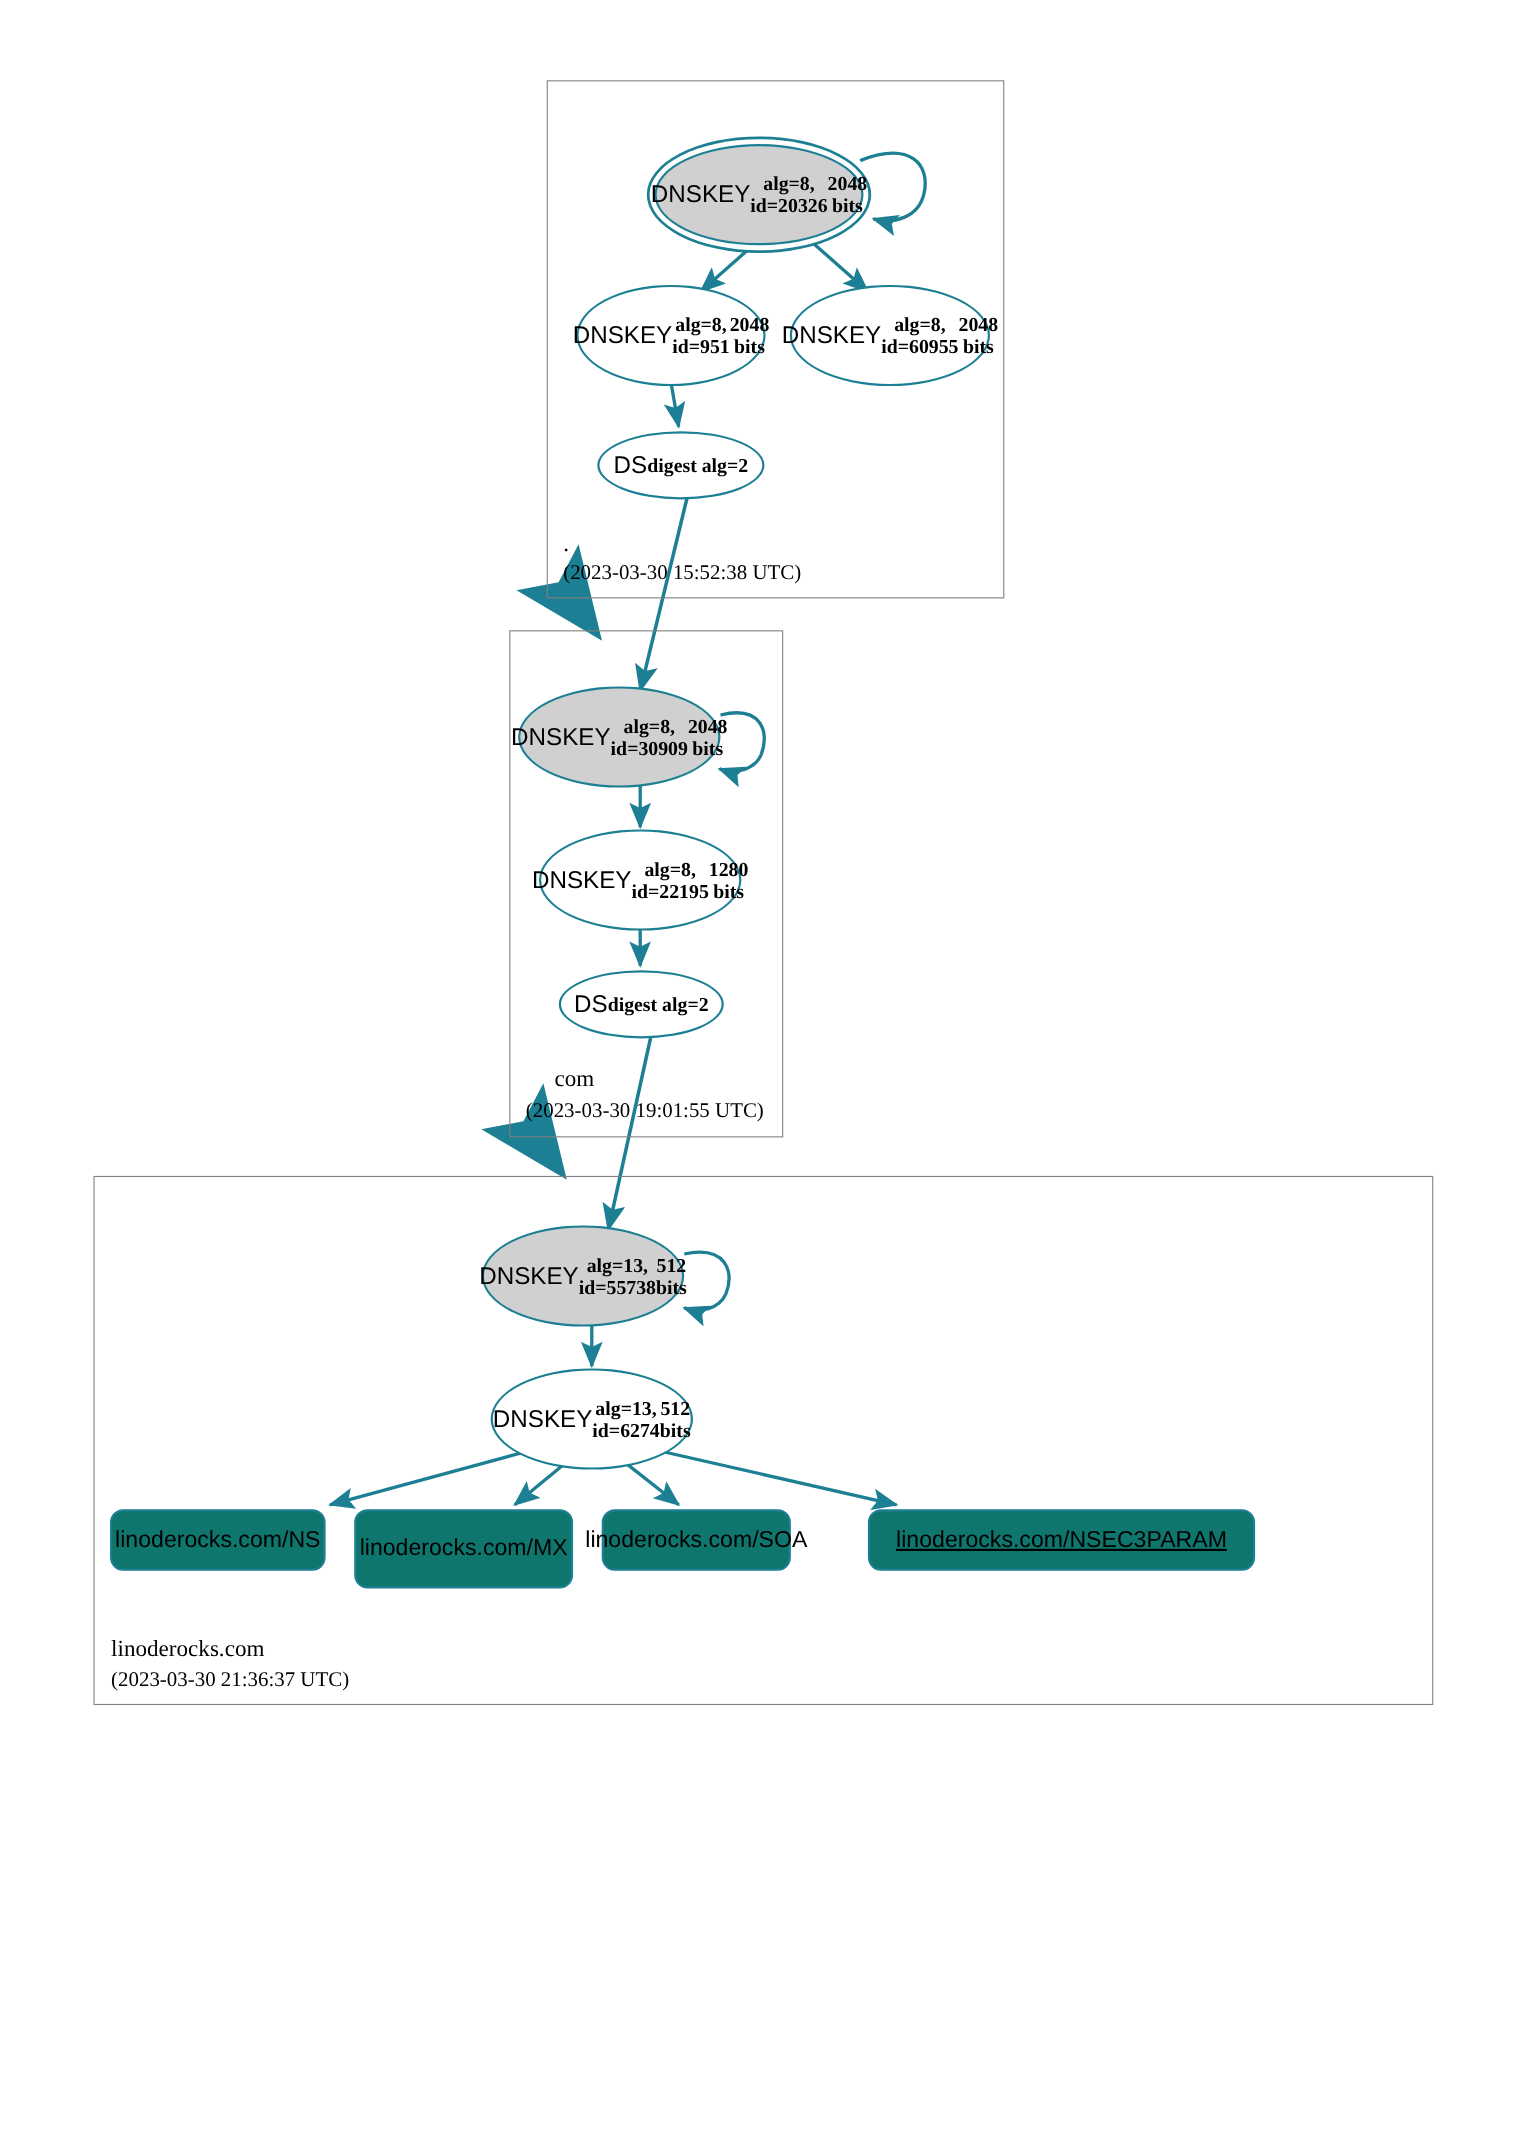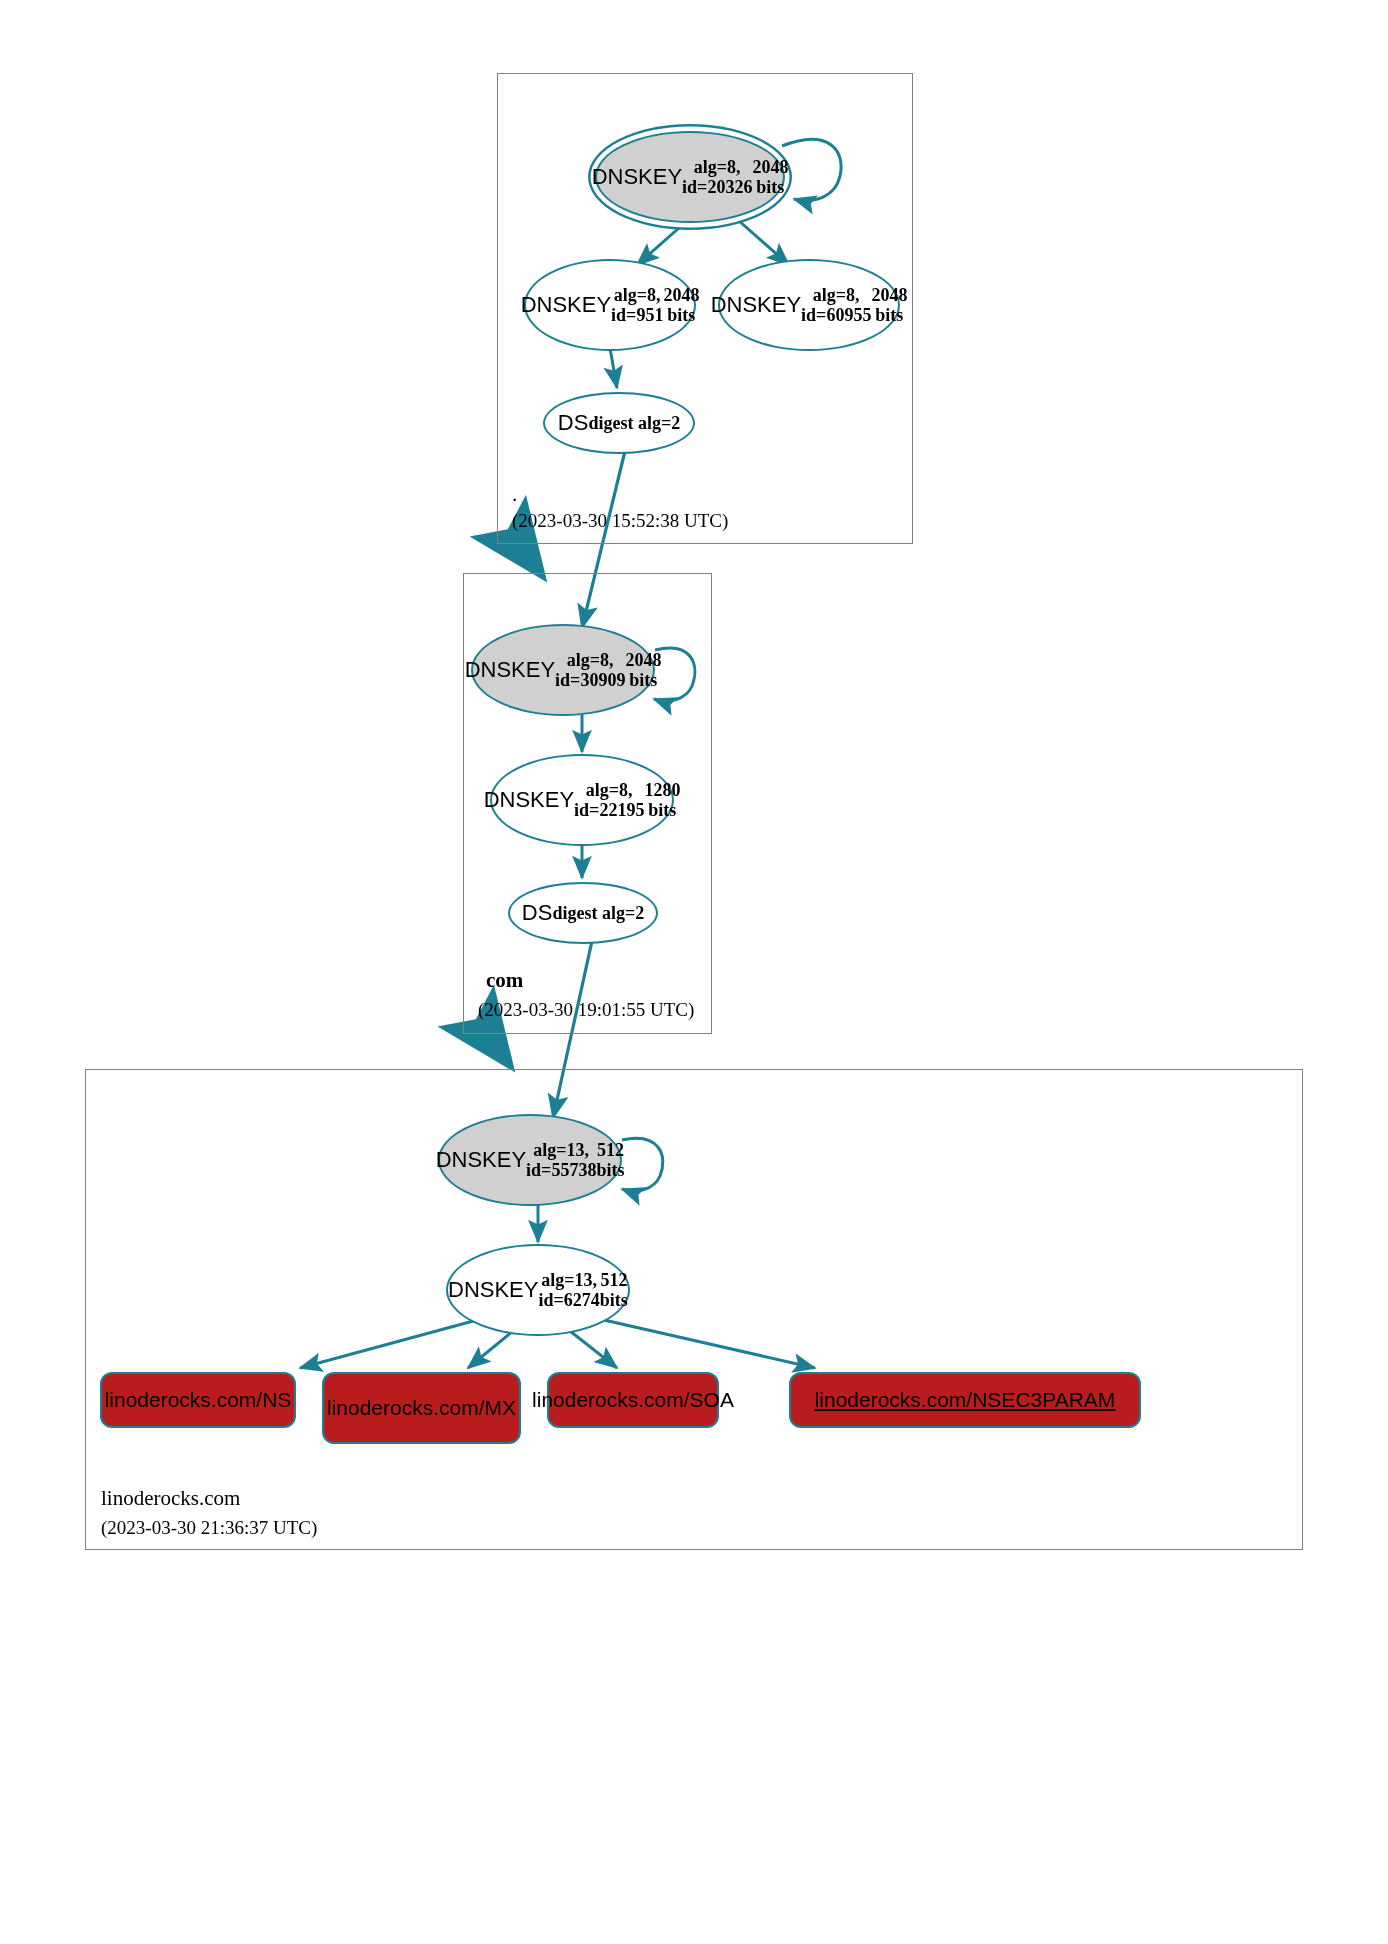--- a/index.html
+++ b/index.html
@@ -68,21 +68,21 @@
   }
   .ellipse.secure-key {
     background: #d0d0d0;
   }
   .ellipse.double {
     box-shadow: 0 0 0 4.5px #ffffff, 0 0 0 7px #1c7f93;
   }
   .rrset {
     border: 2.6px solid #1c7f93;
     border-radius: 12px;
-    background: #b91c1c;
+    background: #0f766e;
     display: flex;
     align-items: center;
     justify-content: center;
   }
   .rrset .t1 {
     font-family: "Liberation Sans", sans-serif;
     font-size: 21px;
     white-space: nowrap;
   }
 </style>
@@ -167,21 +167,21 @@
 
 <div class="zone-box" style="left:497px; top:73px; width:416px; height:471px;"></div>
 
 <div class="zone-box" style="left:463px; top:573px; width:249px; height:461px;"></div>
 
 <div class="zone-box" style="left:85px; top:1069px; width:1218px; height:481px;"></div>
 
 <div class="zone-label zone-name" style="left:512px; top:482px;">.</div>
 <div class="zone-label zone-time" style="left:512px; top:510px;">(2023-03-30 15:52:38 UTC)</div>
 
-<div class="zone-label zone-name" style="left:486px; top:968px;font-weight:bold;">com</div>
+<div class="zone-label zone-name" style="left:504px; top:968px;">com</div>
 <div class="zone-label zone-time" style="left:478px; top:999px;">(2023-03-30 19:01:55 UTC)</div>
 
 <div class="zone-label zone-name" style="left:101px; top:1486px;">linoderocks.com</div>
 <div class="zone-label zone-time" style="left:101px; top:1517px;">(2023-03-30 21:36:37 UTC)</div>
 
 <div class="node ellipse secure-key double" style="left:595px; top:131px; width:190px; height:92px;">
   <div class="t1">DNSKEY</div>
   <div class="t2">alg=8, id=20326</div>
   <div class="t3">2048 bits</div>
 </div>

